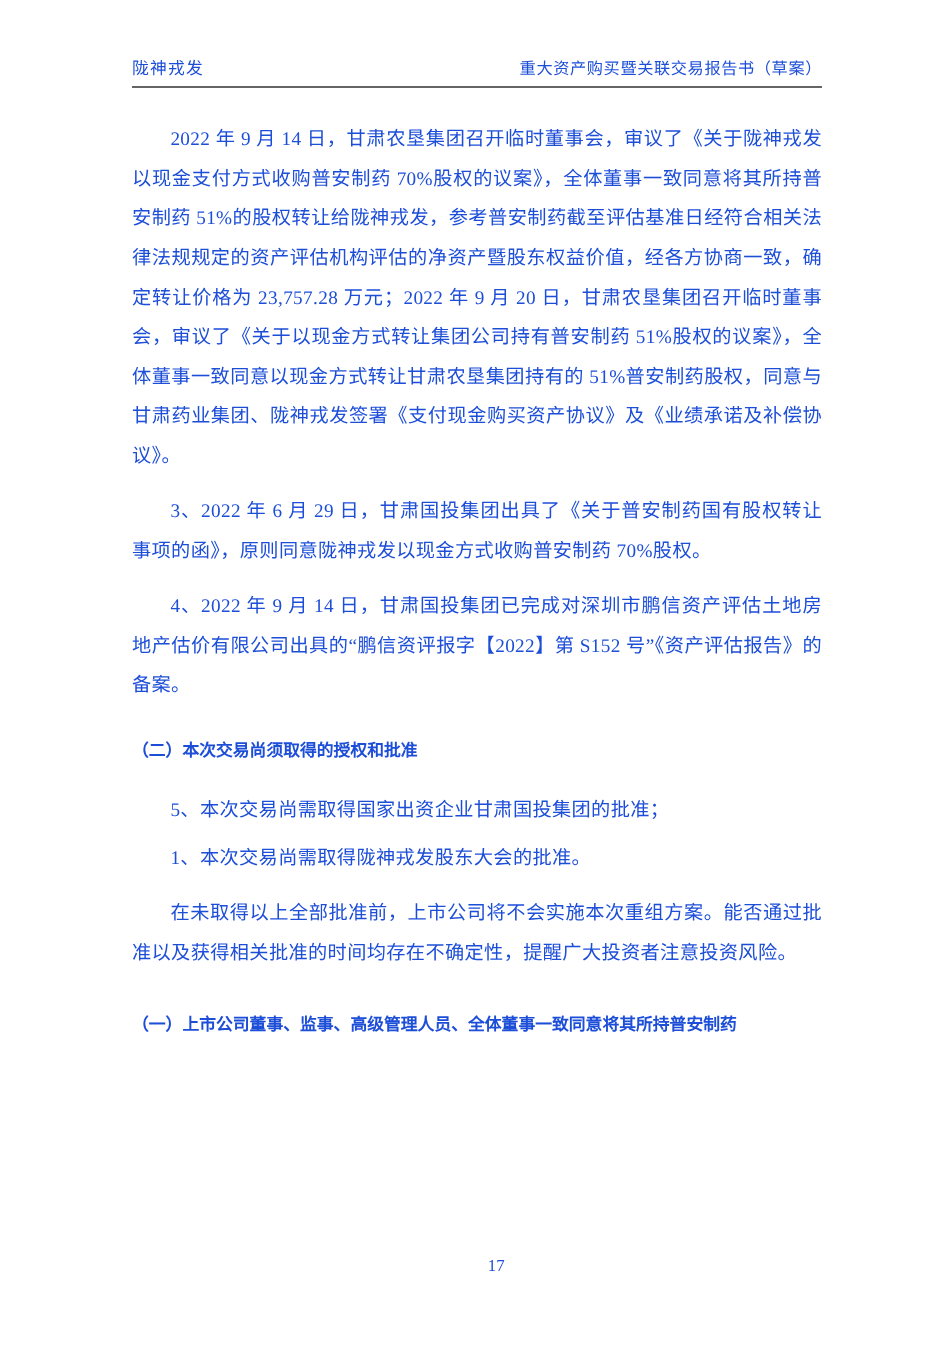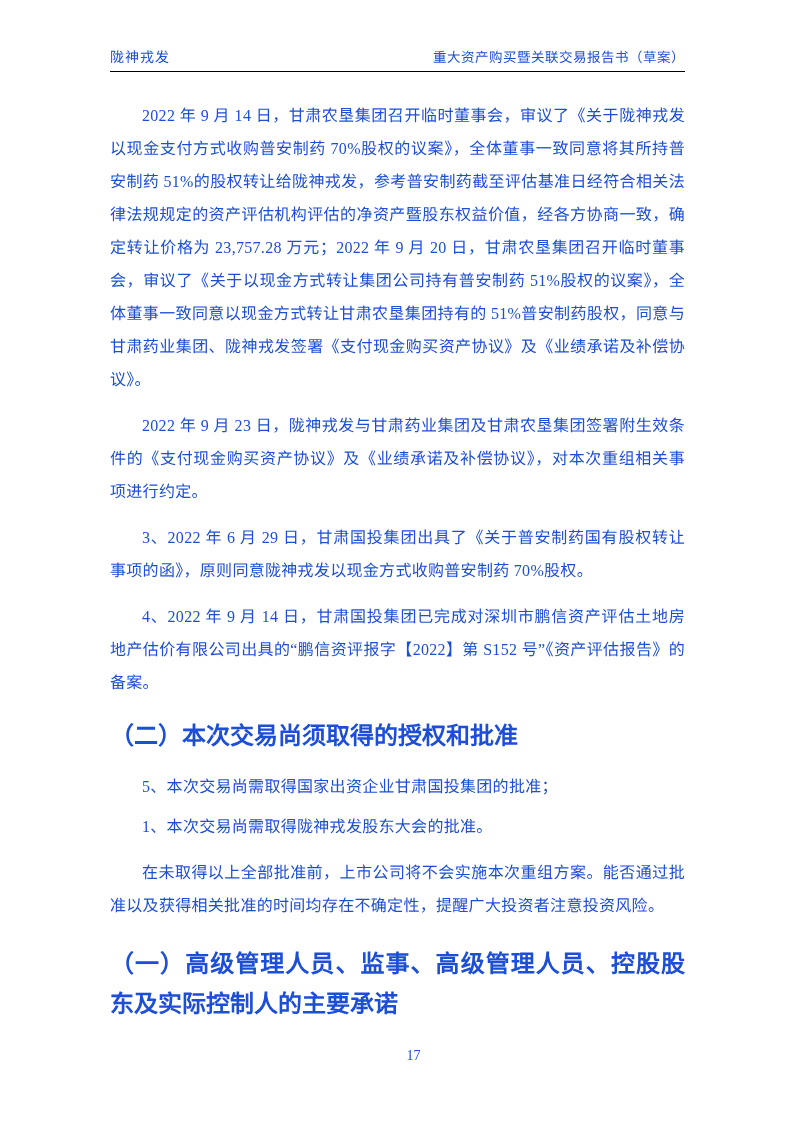--- a/index.html
+++ b/index.html
@@ -50,21 +50,21 @@
     text-indent: 2em;
     letter-spacing: 0.3px;
   }
   .body-para.tight {
     margin-bottom: 7px;
   }
   
   .heading-sub {
     font-family: Liberation Mono, monospace;
     font-weight: bold;
-    font-size: 24px;
+    font-size: 14px;
     line-height: 30px;
     margin: 24px 0 17px 0;
     text-align: justify;
   }
   .heading-main {
     font-family: "Liberation Sans", "DejaVu Sans", sans-serif;
     font-weight: bold;
     font-size: 19px;
     line-height: 32px;
     margin: 28px 0 20px 0;
@@ -95,36 +95,35 @@
 
     <header class="header-row">
       <span class="header-left">陇神戎发</span>
       <span class="header-right">重大资产购买暨关联交易报告书（草案）</span>
     </header>
 
     <main class="doc-main">
 
       <p class="body-para">2022 年 9 月 14 日，甘肃农垦集团召开临时董事会，审议了《关于陇神戎发以现金支付方式收购普安制药 70%股权的议案》，全体董事一致同意将其所持普安制药 51%的股权转让给陇神戎发，参考普安制药截至评估基准日经符合相关法律法规规定的资产评估机构评估的净资产暨股东权益价值，经各方协商一致，确定转让价格为 23,757.28 万元；2022 年 9 月 20 日，甘肃农垦集团召开临时董事会，审议了《关于以现金方式转让集团公司持有普安制药 51%股权的议案》，全体董事一致同意以现金方式转让甘肃农垦集团持有的 51%普安制药股权，同意与甘肃药业集团、陇神戎发签署《支付现金购买资产协议》及《业绩承诺及补偿协议》。</p>
 
-      <p class="body-para">2022 年 9 月 23 日，陇神戎发与甘肃药业集团及甘肃农垦集团签署附生效条件的《支付现金购买资产协议》及《业绩承诺及补偿协议》，对本次重组相关事项进行约定。</p>
 
       <p class="body-para">3、2022 年 6 月 29 日，甘肃国投集团出具了《关于普安制药国有股权转让事项的函》，原则同意陇神戎发以现金方式收购普安制药 70%股权。</p>
 
       <p class="body-para">4、2022 年 9 月 14 日，甘肃国投集团已完成对深圳市鹏信资产评估土地房地产估价有限公司出具的“鹏信资评报字【2022】第 S152 号”《资产评估报告》的备案。</p>
 
       <h3 class="heading-sub">（二）本次交易尚须取得的授权和批准</h3>
 
       <p class="body-para tight">5、本次交易尚需取得国家出资企业甘肃国投集团的批准；</p>
 
       <p class="body-para">1、本次交易尚需取得陇神戎发股东大会的批准。</p>
 
       <p class="body-para">在未取得以上全部批准前，上市公司将不会实施本次重组方案。能否通过批准以及获得相关批准的时间均存在不确定性，提醒广大投资者注意投资风险。</p>
 
 
-      <h3 class="heading-sub two-line">（一）高级管理人员、监事、高级管理人员、控股股东及实际控制人的主要承诺</h3>
+      <h3 class="heading-sub two-line">（一）上市公司董事、监事、高级管理人员、全体董事一致同意将其所持普安制药</h3>
 
     </main>
   </div>
 
   <footer class="page-footer">
     <span class="page-number">17</span>
   </footer>
 </div>
 
 </body></html>

